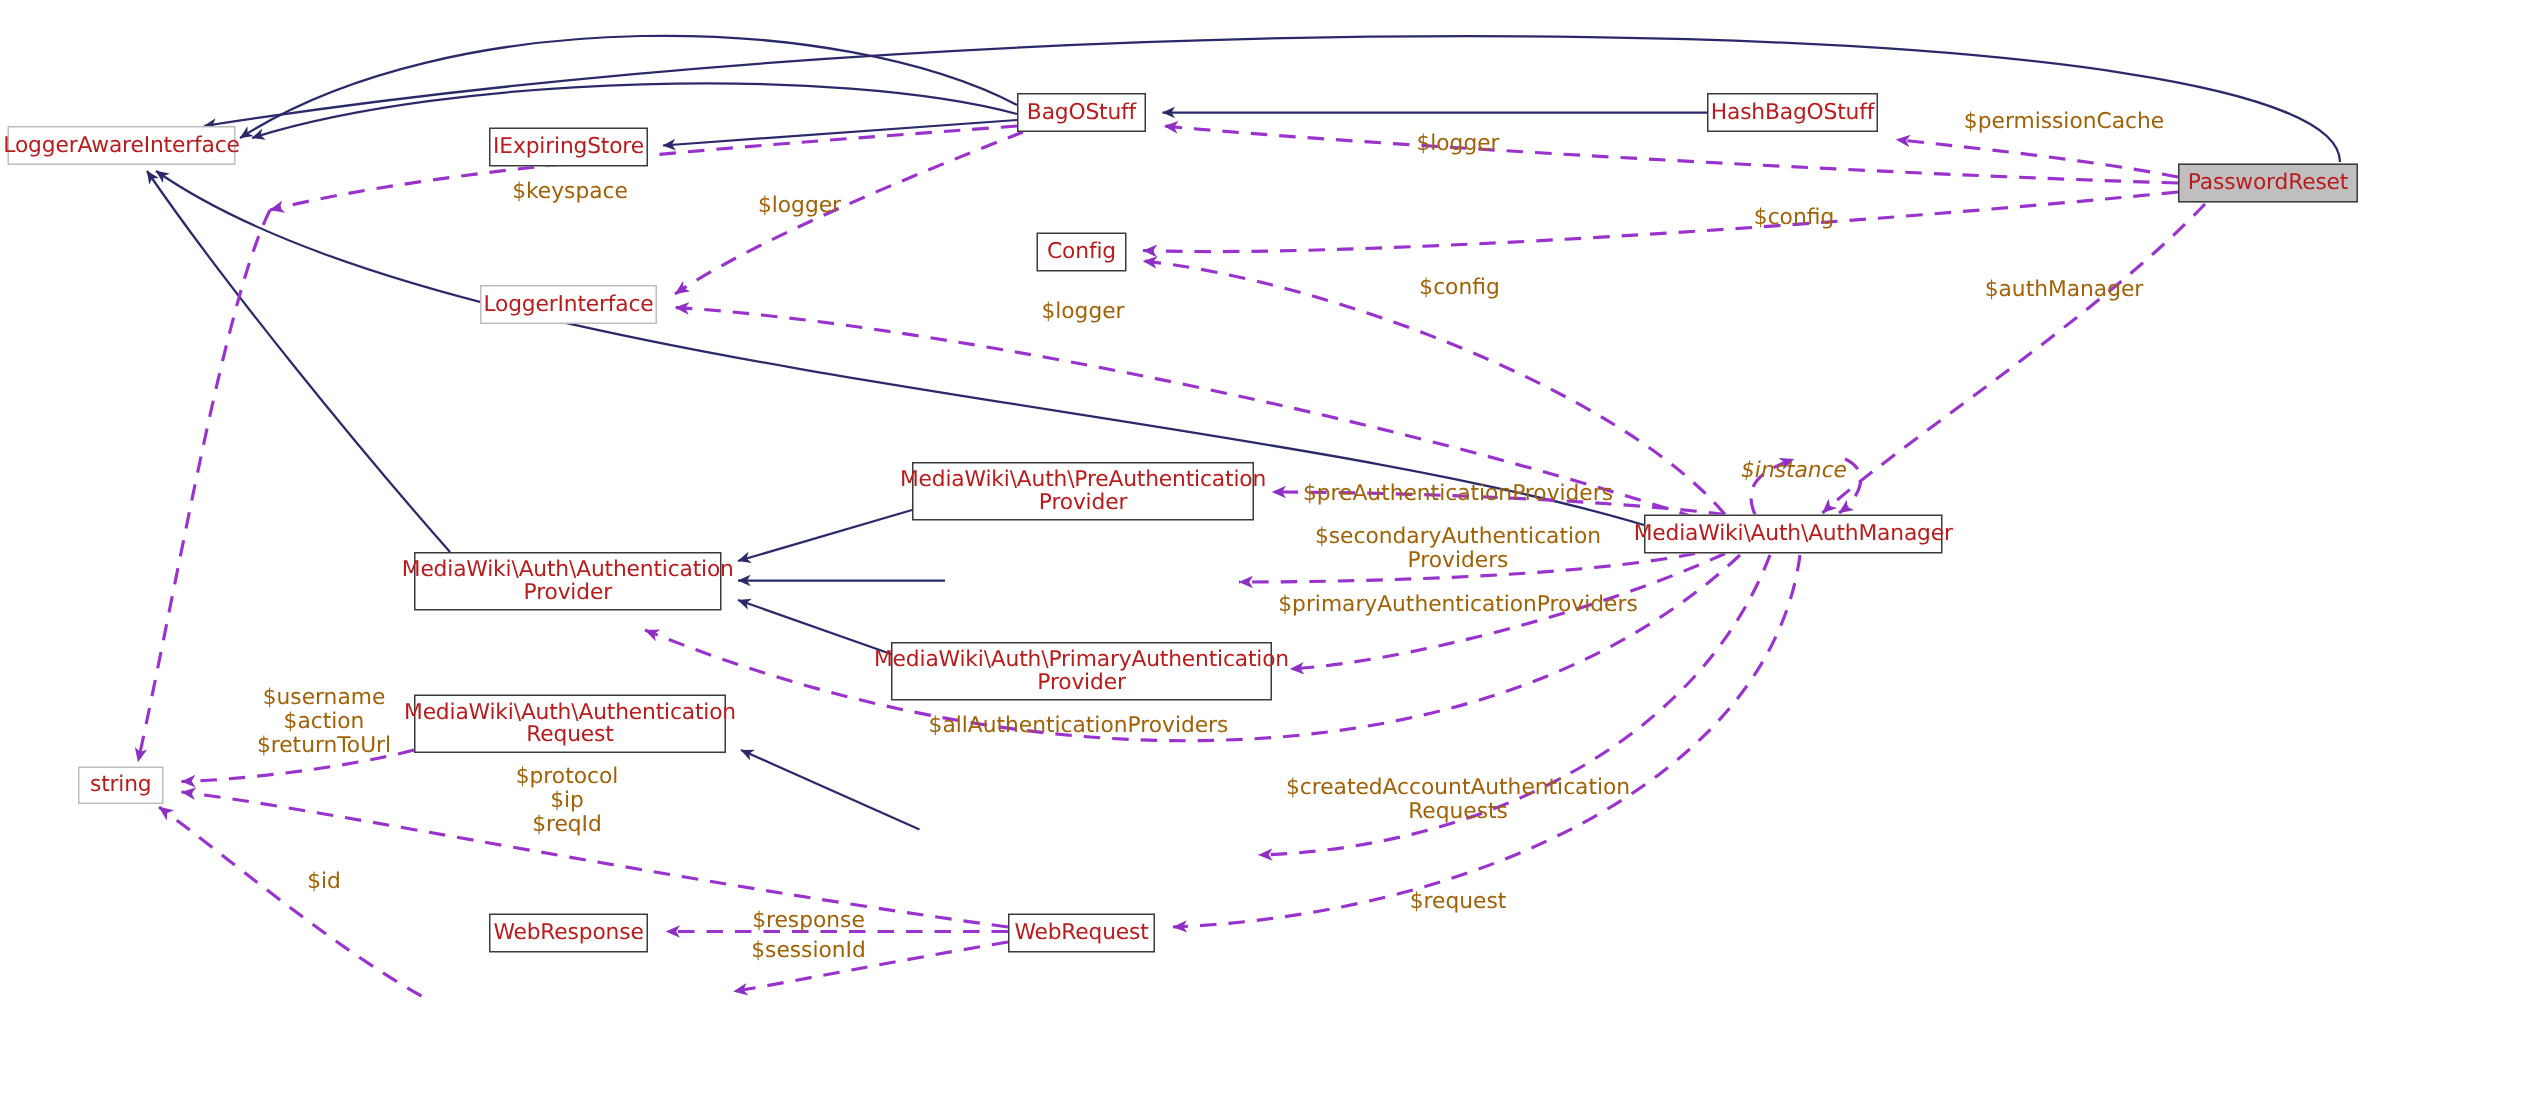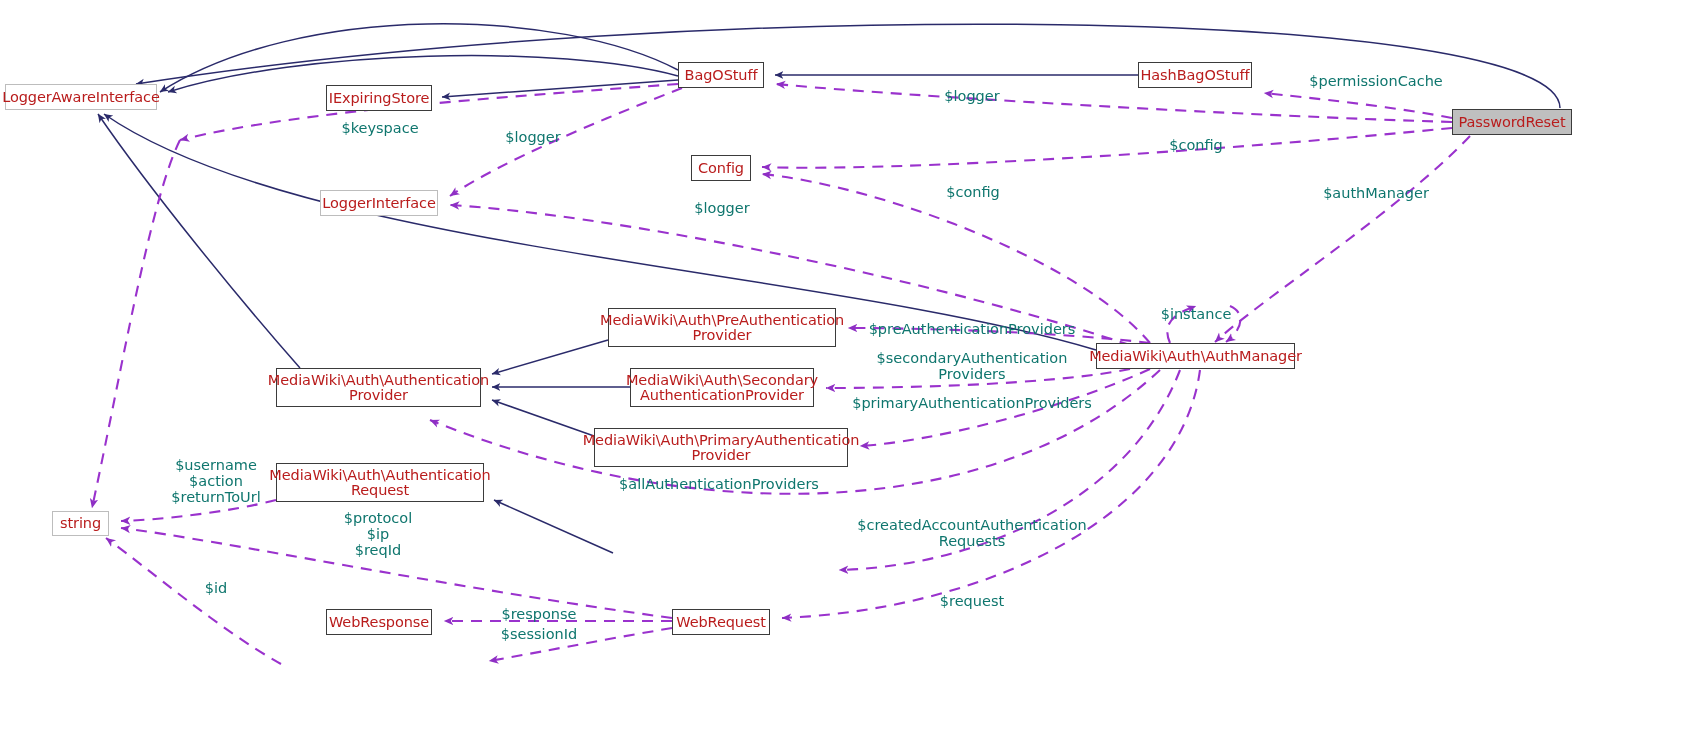--- a/index.html
+++ b/index.html
@@ -21,21 +21,21 @@
     white-space:pre-line;
     padding:0 4px;
   }
   .node.solid{border:1.6px solid #3b3b3b;}
   .node.faint{border:1.2px solid #bdbdbd;}
   .node.current{background:#bfbfbf;border:1.6px solid #3b3b3b;}
   .edgelabel{
     position:absolute;
     font-size:14.5px;
     line-height:16px;
-    color:#0f766e;
+    color:#a16207;
     text-align:center;
     white-space:pre-line;
     transform:translate(-50%,-50%);
     background:transparent;
   }
 </style>
 </head>
 <body>
 
 <div id="diagram">
@@ -126,39 +126,37 @@
   <div class="node solid" style="left:678px;top:62px;width:86px;height:26px;">BagOStuff</div>
   <div class="node solid" style="left:1138px;top:62px;width:114px;height:26px;">HashBagOStuff</div>
   <div class="node current" style="left:1452px;top:109px;width:120px;height:26px;">PasswordReset</div>
   <div class="node solid" style="left:691px;top:155px;width:60px;height:26px;">Config</div>
   <div class="node faint" style="left:320px;top:190px;width:118px;height:26px;">LoggerInterface</div>
   <div class="node solid" style="left:608px;top:308px;width:228px;height:39px;">MediaWiki\Auth\PreAuthentication
 Provider</div>
   <div class="node solid" style="left:1096px;top:343px;width:199px;height:26px;">MediaWiki\Auth\AuthManager</div>
   <div class="node solid" style="left:276px;top:368px;width:205px;height:39px;">MediaWiki\Auth\Authentication
 Provider</div>
-  <div class="node solid" style="left:630px;top:368px;width:184px;height:39px;">MediaWiki\Auth\Secondary
-AuthenticationProvider</div>
   <div class="node solid" style="left:594px;top:428px;width:254px;height:39px;">MediaWiki\Auth\PrimaryAuthentication
 Provider</div>
   <div class="node solid" style="left:276px;top:463px;width:208px;height:39px;">MediaWiki\Auth\Authentication
 Request</div>
   <div class="node faint" style="left:52px;top:511px;width:57px;height:25px;">string</div>
   <div class="node solid" style="left:326px;top:609px;width:106px;height:26px;">WebResponse</div>
   <div class="node solid" style="left:672px;top:609px;width:98px;height:26px;">WebRequest</div>
 
   <div class="edgelabel" style="left:1376px;top:81px;">$permissionCache</div>
   <div class="edgelabel" style="left:972px;top:96px;">$logger</div>
   <div class="edgelabel" style="left:380px;top:128px;">$keyspace</div>
   <div class="edgelabel" style="left:533px;top:137px;">$logger</div>
   <div class="edgelabel" style="left:1196px;top:145px;">$config</div>
   <div class="edgelabel" style="left:1376px;top:193px;">$authManager</div>
   <div class="edgelabel" style="left:973px;top:192px;">$config</div>
   <div class="edgelabel" style="left:722px;top:208px;">$logger</div>
-  <div class="edgelabel" style="left:1196px;top:314px;">$instance</div>
+  <div class="edgelabel" style="left:1196px;top:314px;font-style:italic;">$instance</div>
   <div class="edgelabel" style="left:972px;top:329px;">$preAuthenticationProviders</div>
   <div class="edgelabel" style="left:972px;top:366px;">$secondaryAuthentication
 Providers</div>
   <div class="edgelabel" style="left:972px;top:403px;">$primaryAuthenticationProviders</div>
   <div class="edgelabel" style="left:216px;top:481px;">$username
 $action
 $returnToUrl</div>
   <div class="edgelabel" style="left:719px;top:484px;">$allAuthenticationProviders</div>
   <div class="edgelabel" style="left:378px;top:534px;">$protocol
 $ip

